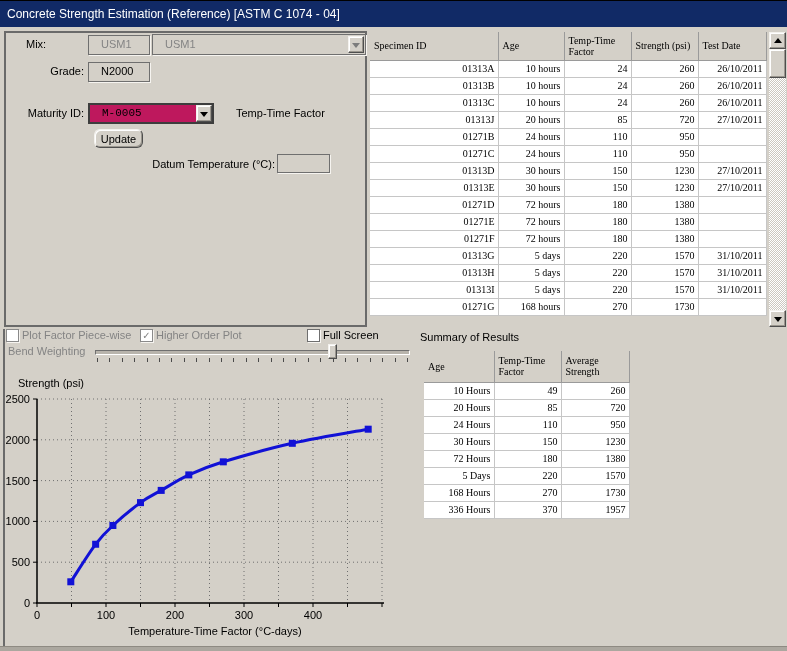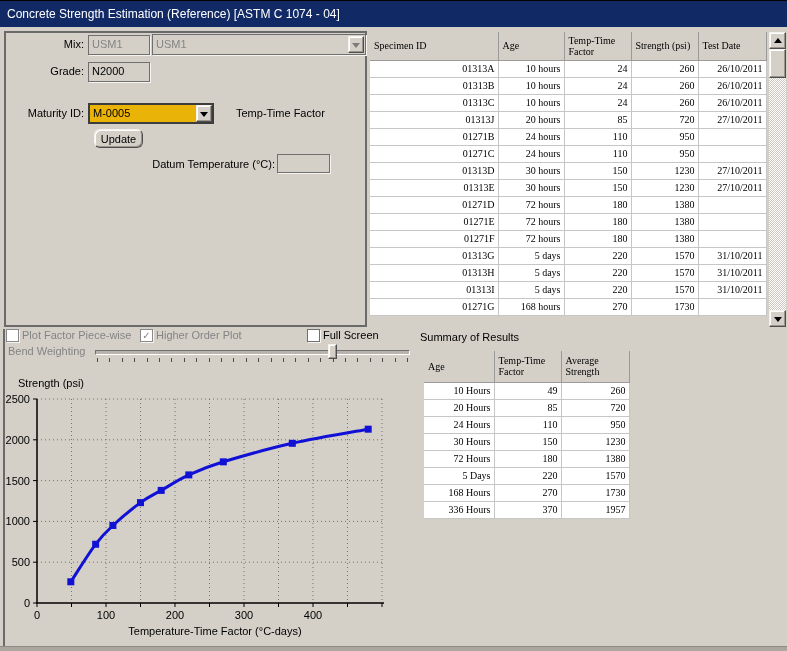--- a/index.html
+++ b/index.html
@@ -7,29 +7,29 @@
   #window{position:relative;width:787px;height:651px;background:#d4d0c8;overflow:hidden;
           font-size:11px;color:#000;}
   .abs{position:absolute;}
 
   
   #titlebar{left:0;top:0;width:787px;height:27px;background:#112a66;border-top:1px solid #000;
             color:#fff;font-weight:normal;font-size:12px;line-height:26px;padding-left:7px;box-sizing:border-box;}
 
   
   .sunken{border:1px solid #6f6f6f;box-shadow:1px 1px 0 #f6f4f0;background:#d4d0c8;box-sizing:border-box;}
-  .white{background:#eab308;}
+  .white{background:#be185d;font-family:Liberation Mono, monospace;}
   .raised{background:#d4d0c8;border:1px solid;border-color:#f4f2ee #4e4e4e #4e4e4e #f4f2ee;
           box-shadow:inset -1px -1px 0 #9a968e, inset 1px 1px 0 #fff;box-sizing:border-box;}
   .disabled-text{color:#848484;}
   .lbl{white-space:nowrap;}
 
   
   #mix-panel{left:4px;top:31px;width:363px;height:296px;border:2px solid #6a6a6a;box-sizing:border-box;}
-  .fld{line-height:17px;padding-left:3px;overflow:hidden;white-space:nowrap;}
+  .fld{line-height:17px;padding-left:12px;overflow:hidden;white-space:nowrap;}
   .combo-arrow-btn{position:absolute;right:1px;top:1px;bottom:1px;width:16px;}
   .arr-down{position:absolute;left:50%;top:50%;margin:-2px 0 0 -4px;width:0;height:0;
             border-left:4px solid transparent;border-right:4px solid transparent;border-top:5px solid #000;}
   .arr-down.dim{border-top-color:#7c7c7c;}
   .arr-up{position:absolute;left:50%;top:50%;margin:-3px 0 0 -4px;width:0;height:0;
           border-left:4px solid transparent;border-right:4px solid transparent;border-bottom:5px solid #000;}
 
   
   table{border-collapse:collapse;table-layout:fixed;font-size:10px;font-family:Liberation Serif, serif;}
   th{background:#d4d0c8;border-right:1px solid #9a9a9a;border-bottom:1px solid #9a9a9a;
@@ -72,21 +72,21 @@
 </head>
 <body>
 
 <div id="window">
 
   <div class="abs" id="titlebar">
     <span>Concrete Strength Estimation (Reference) [ASTM C 1074 - 04]</span>
   </div>
 
   <div class="abs" id="mix-panel">
-    <div class="abs lbl" style="left:20px;top:5px;width:58px;text-align:right;">Mix:</div>
+    <div class="abs lbl" style="left:20px;top:5px;width:58px;">Mix:</div>
     <div class="abs sunken fld disabled-text" style="left:82px;top:2px;width:62px;height:20px;">USM1</div>
     <div class="abs sunken" style="left:146px;top:1px;width:214px;height:21px;">
       <div class="fld disabled-text" style="line-height:19px;">USM1</div>
       <div class="raised combo-arrow-btn">
         <span class="arr-down dim"></span>
       </div>
     </div>
 
     <div class="abs lbl" style="left:20px;top:32px;width:58px;text-align:right;">Grade:</div>
     <div class="abs sunken fld" style="left:82px;top:29px;width:62px;height:20px;">N2000</div>

